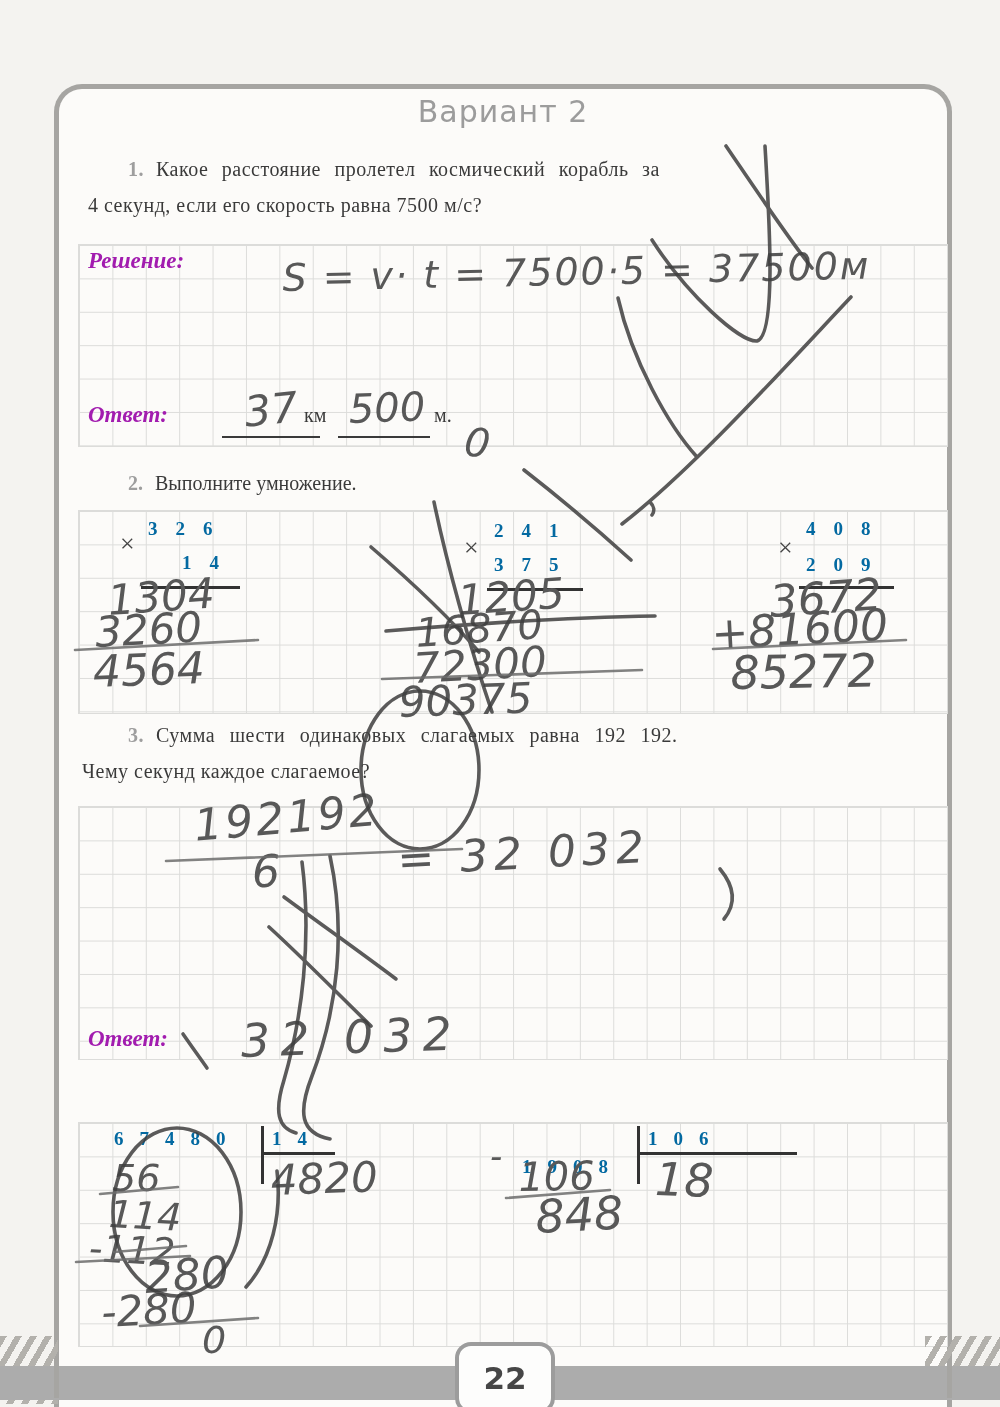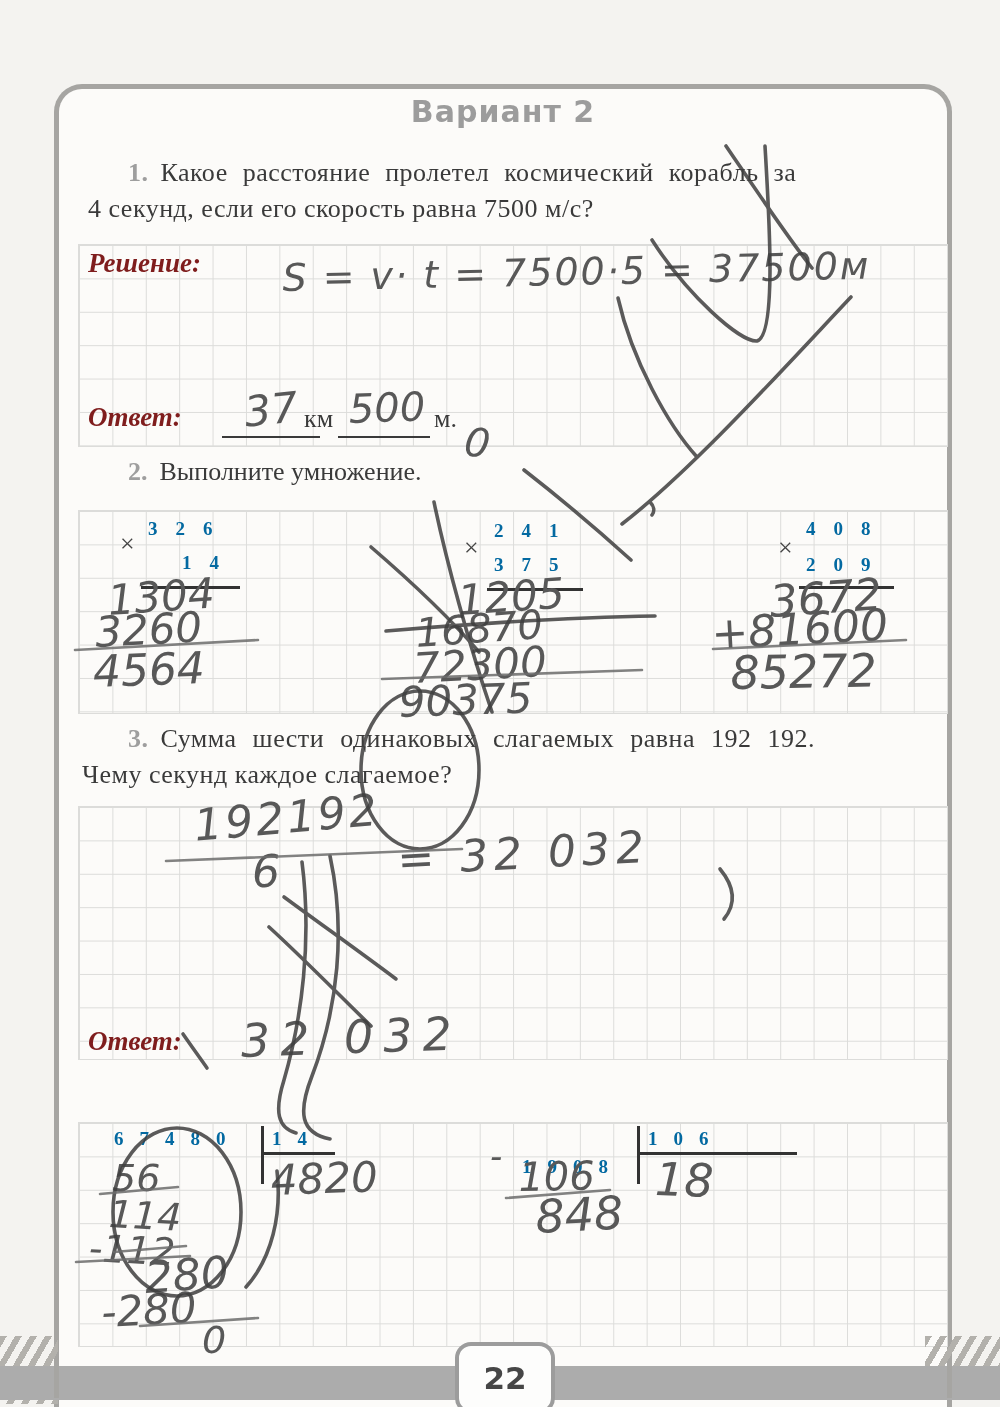--- a/index.html
+++ b/index.html
@@ -5,33 +5,33 @@
   html,body{margin:0;padding:0;}
   body{background:#efeeea;font-family:"Liberation Serif",serif;}
   #page{position:relative;width:1000px;height:1407px;background:#f4f3f0;overflow:hidden;}
 
   
   .frame{position:absolute;left:54px;top:84px;width:888px;height:1323px;
          border:5px solid #a6a5a2;border-bottom:none;border-radius:28px 28px 0 0;
          background:#fcfbf9;z-index:1;}
 
   .title{position:absolute;left:54px;top:94px;width:898px;text-align:center;
-         font-family:"DejaVu Sans",sans-serif;font-weight:bold;font-size:30px;
+         font-family:"DejaVu Sans",sans-serif;font-weight:normal;font-size:30px;
          color:#9c9c9c;letter-spacing:1px;z-index:3;}
 
   
   .grid{position:absolute;left:78px;width:868px;z-index:2;
         background-image:linear-gradient(to right,#dcdcda 1px,transparent 1px),
                          linear-gradient(to bottom,#dcdcda 1px,transparent 1px);
         background-size:33.4px 33.4px;border:1px solid #dcdcda;}
 
-  .q{position:absolute;font-size:26px;color:#3a3a3a;white-space:nowrap;z-index:3;}
+  .q{position:absolute;font-size:20px;color:#3a3a3a;white-space:nowrap;z-index:3;}
   .qnum{color:#9e9e9e;font-weight:bold;margin-right:12px;}
-  .lbl{position:absolute;font-style:italic;font-weight:bold;font-size:27px;
-       color:#7f1d1d;white-space:nowrap;z-index:3;}
+  .lbl{position:absolute;font-style:italic;font-weight:bold;font-size:23px;
+       color:#a21caf;white-space:nowrap;z-index:3;}
 
   
   .md{position:absolute;font-family:"Liberation Serif",serif;font-weight:bold;
       font-size:19px;color:#0369a1;letter-spacing:18px;white-space:nowrap;z-index:3;}
   .msign{position:absolute;font-size:26px;color:#444;z-index:3;}
   .bl{position:absolute;background:#333;height:3px;z-index:3;}
   .vl{position:absolute;background:#333;width:3px;z-index:3;}
   .ul{position:absolute;background:#3a3a3a;height:2px;z-index:3;}
 
   
@@ -69,21 +69,21 @@
 
   <div class="lbl" style="left:88px;top:402px;">Ответ:</div>
   <div class="hw" style="left:242px;top:388px;font-size:42px;transform:rotate(-6deg);">37</div>
   <div class="q" style="left:304px;top:404px;">км</div>
   <div class="hw" style="left:348px;top:386px;font-size:40px;transform:rotate(-2deg);">500</div>
   <div class="q" style="left:434px;top:404px;">м.</div>
   <div class="ul" style="left:222px;top:436px;width:98px;"></div>
   <div class="ul" style="left:338px;top:436px;width:92px;"></div>
   <div class="hw" style="left:468px;top:418px;font-size:40px;transform:rotate(8deg);">0</div>
 
-  <div class="q" style="left:128px;top:457px;">
+  <div class="q" style="left:128px;top:472px;">
     <span class="qnum">2.</span><span>Выполните умножение.</span>
   </div>
 
   <div class="grid" style="top:510px;height:202px;"></div>
 
   <div class="msign" style="left:120px;top:529px;">×</div>
   <div class="md" style="left:148px;top:518px;">326</div>
   <div class="md" style="left:182px;top:552px;">14</div>
   <div class="bl" style="left:141px;top:586px;width:99px;"></div>
   <div class="hw" style="left:106px;top:576px;font-size:42px;transform:rotate(-4deg);">1304</div>

